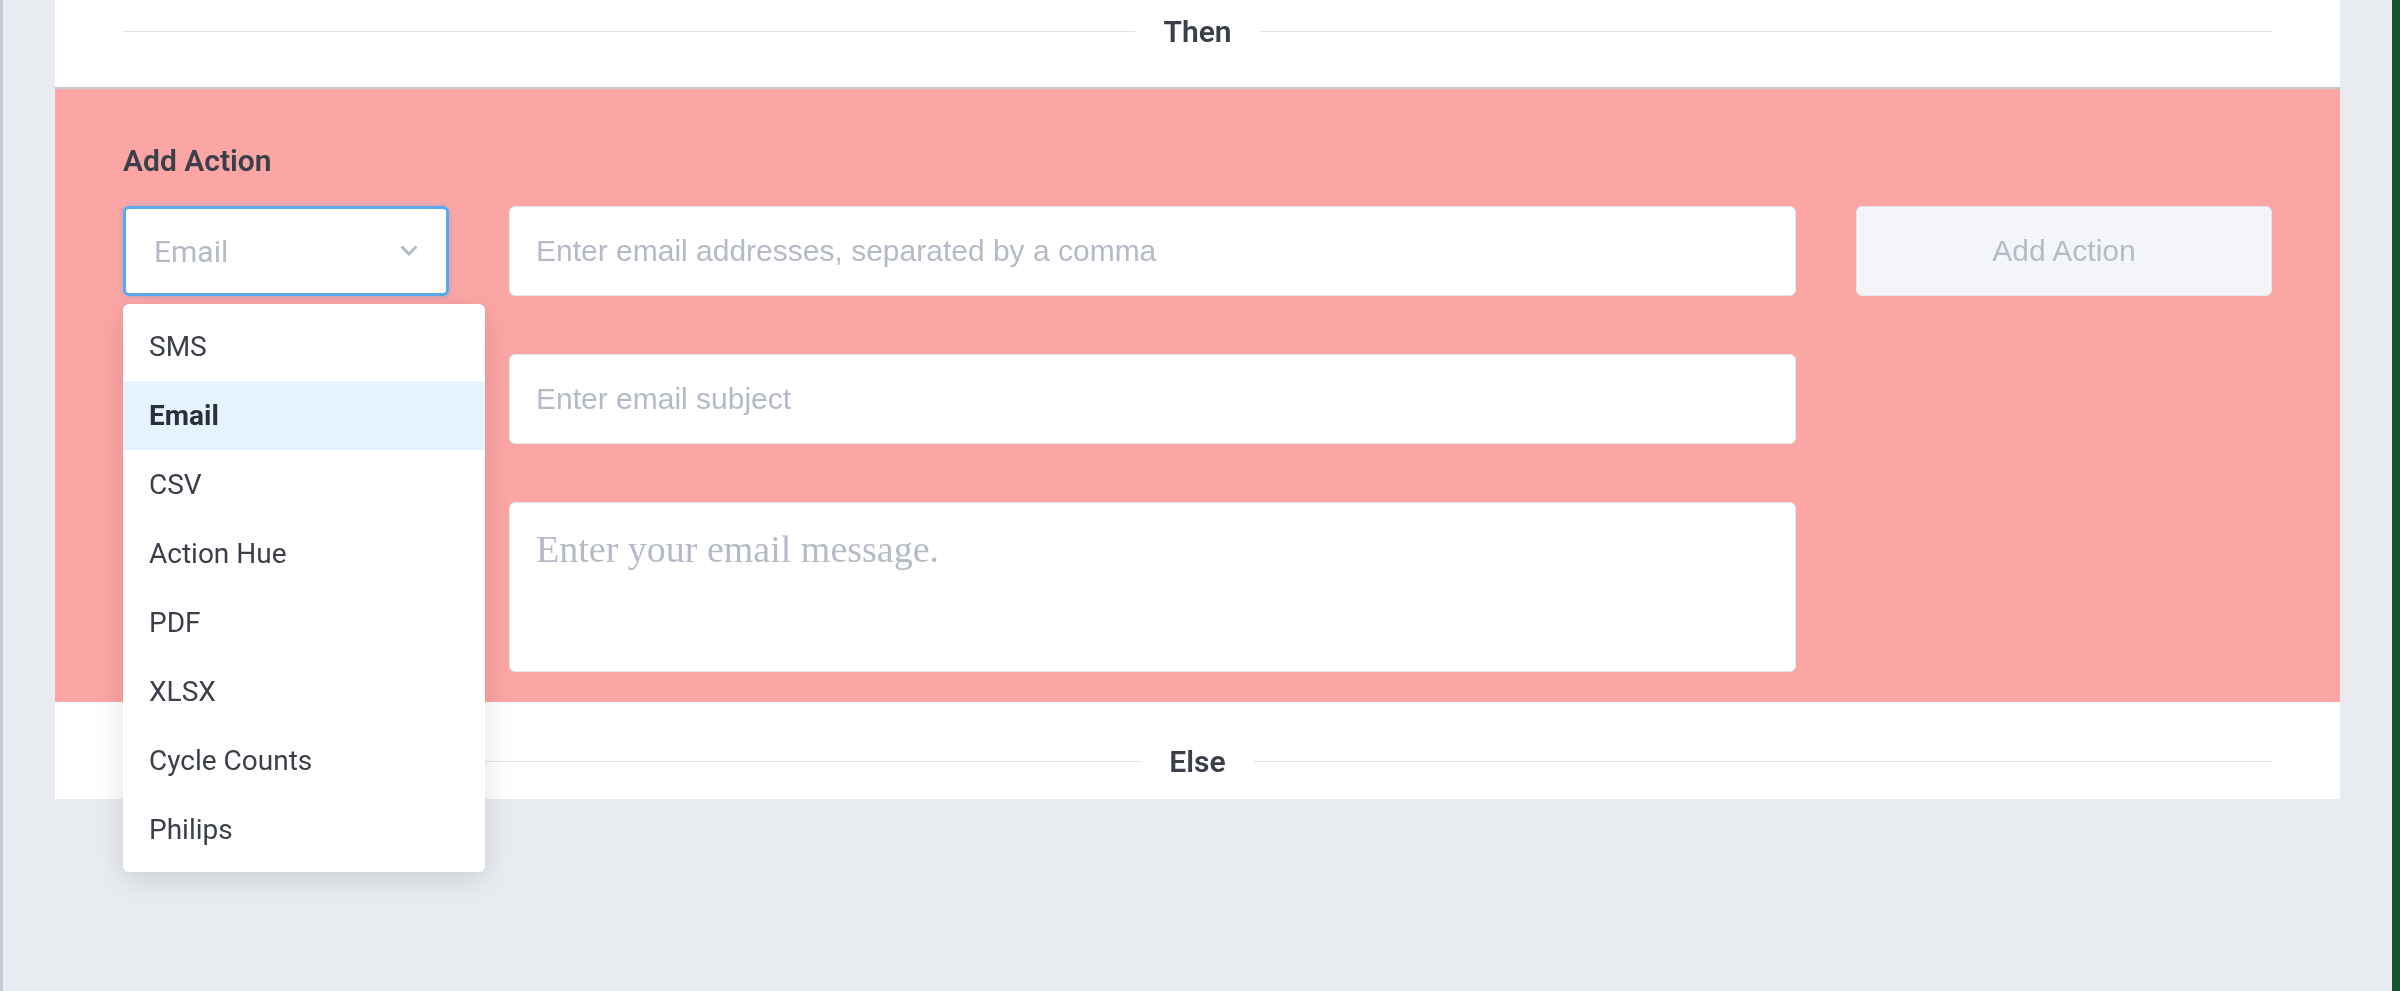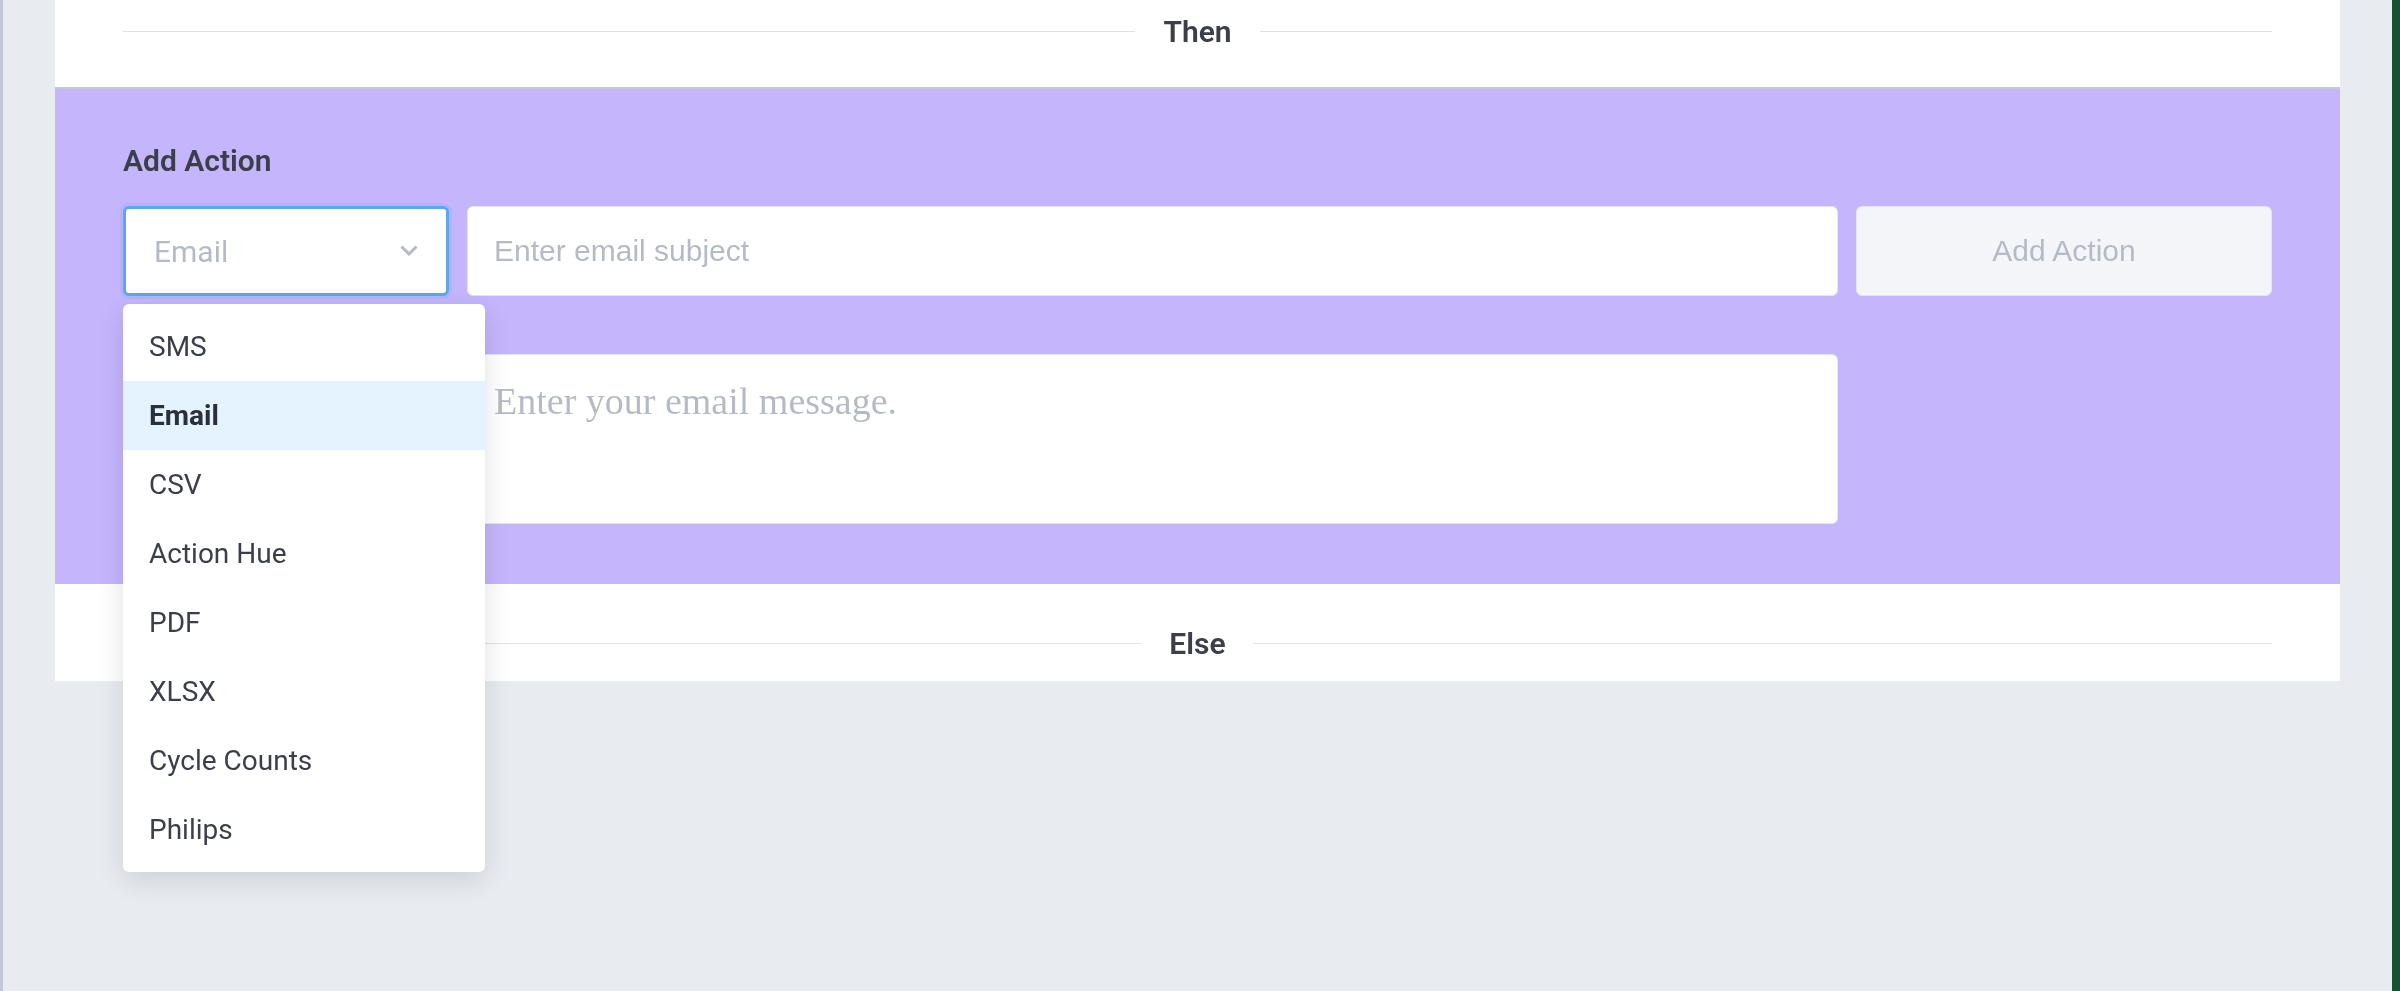--- a/index.html
+++ b/index.html
@@ -41,34 +41,34 @@
     .divider-label {
       font-size: 30px;
       font-weight: 600;
       color: #3a3f4a;
       padding: 0 28px;
     }
     .panel-border-bottom {
       border-bottom: 2px solid #c2c9d6;
     }
     .gray-body {
-      background: #c4b5fd;
+      background: #fca5a5;
       margin: 0 52px;
-      padding: 54px 68px 60px 68px;
+      padding: 54px 68px 30px 68px;
       position: relative;
     }
     .section-title {
       font-size: 30px;
       font-weight: 600;
       color: #3a3f4a;
       margin-bottom: 28px;
     }
     .form-row {
       display: flex;
-      gap: 18px;
+      gap: 60px;
       align-items: flex-start;
       justify-content: flex-end;
     }
     .select-wrap {
       position: relative;
       width: 326px;
       flex-shrink: 0;
     }
     .select-box {
       width: 100%;
@@ -211,20 +211,21 @@
             <div class="dropdown-item">CSV</div>
             <div class="dropdown-item">Action Hue</div>
             <div class="dropdown-item">PDF</div>
             <div class="dropdown-item">XLSX</div>
             <div class="dropdown-item">Cycle Counts</div>
             <div class="dropdown-item">Philips</div>
           </div>
       </div>
 
       <div class="middle-col">
+        <input type="text" class="text-input" placeholder="Enter email addresses, separated by a comma" style="">
         <input type="text" class="text-input" placeholder="Enter email subject" style="">
         <textarea class="textarea-input" placeholder="Enter your email message." style=""></textarea>
       </div>
 
       <button class="add-action-btn">Add Action</button>
 
     </div>
   </div>
 
   <div class="else-section">

